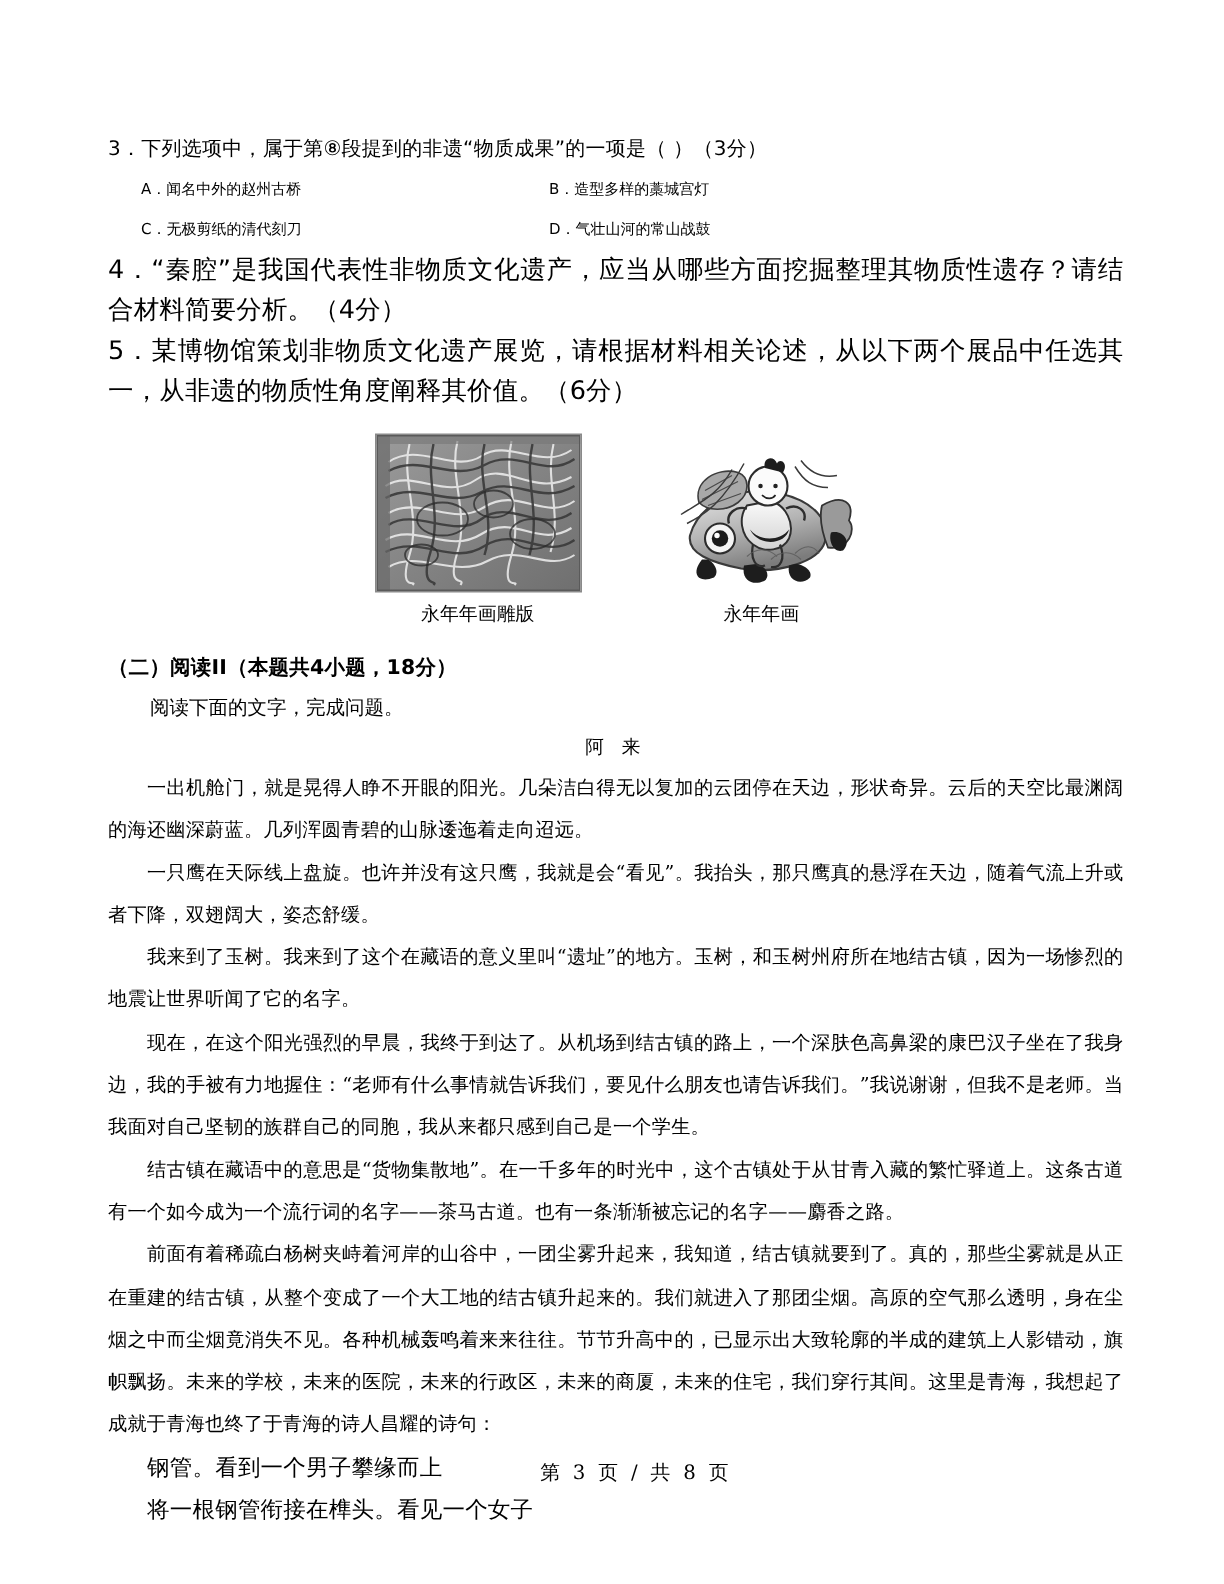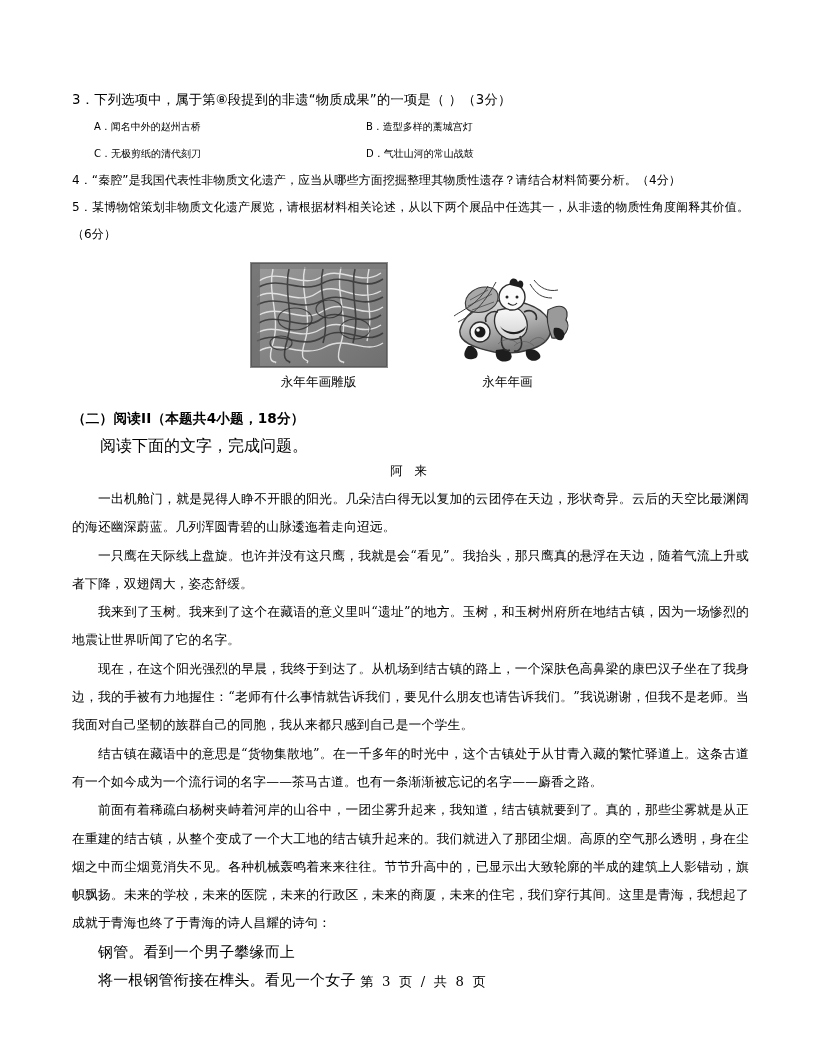--- a/index.html
+++ b/index.html
@@ -25,21 +25,21 @@
   }
 
   
   .qline {
     font-size: 13.3px;
     line-height: 27px;
     letter-spacing: 0.2px;
     white-space: nowrap;
   }
   .qpara {
-    font-size: 12px;
+    font-size: 17px;
     line-height: 27px;
     letter-spacing: 0.1px;
     text-align: justify;
     text-justify: inter-ideograph;
   }
   .opt-row {
     display: flex;
     font-size: 10px;
     line-height: 27px;
     padding-left: 22px;
@@ -76,21 +76,21 @@
 
   
   .section-head {
     font-size: 13.6px;
     font-weight: bold;
     line-height: 27px;
     margin-top: 12px;
     letter-spacing: 0.2px;
   }
   .lead-line {
-    font-size: 16px;
+    font-size: 13px;
     line-height: 27px;
     padding-left: 28px;
   }
   .art-title {
     text-align: center;
     font-weight: bold;
     font-size: 13.6px;
     line-height: 26px;
     margin-top: 5px;
   }

